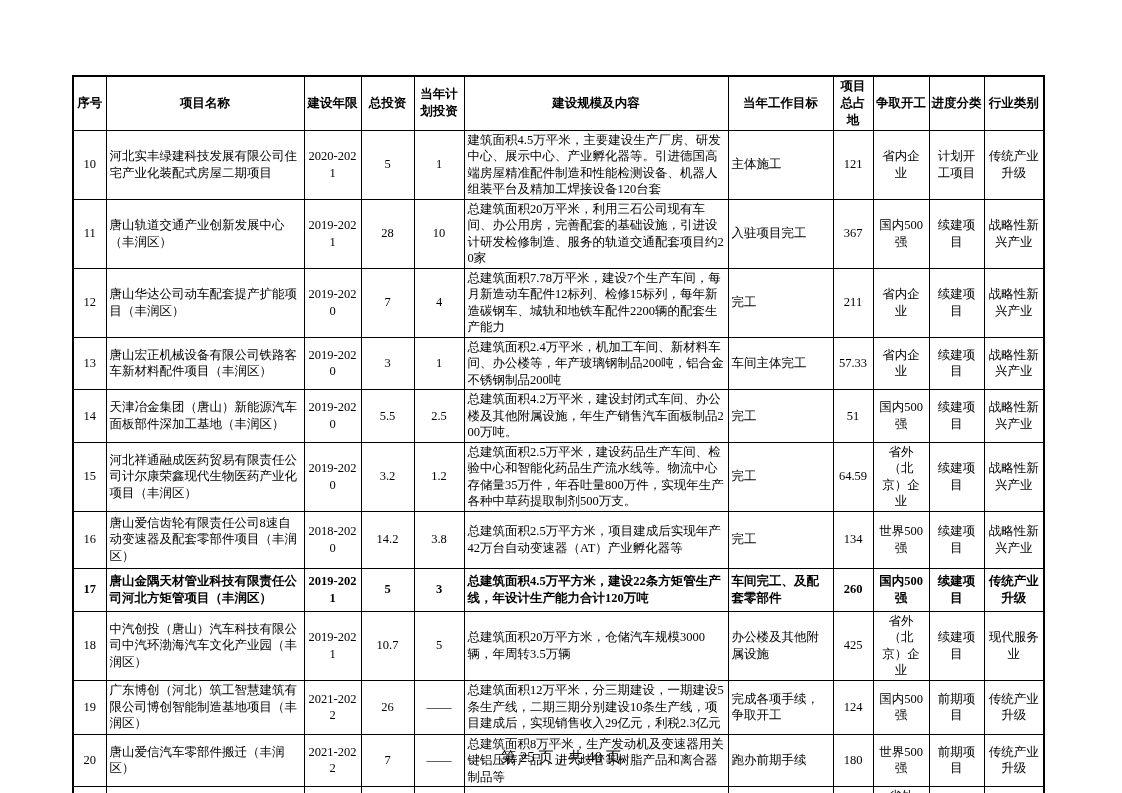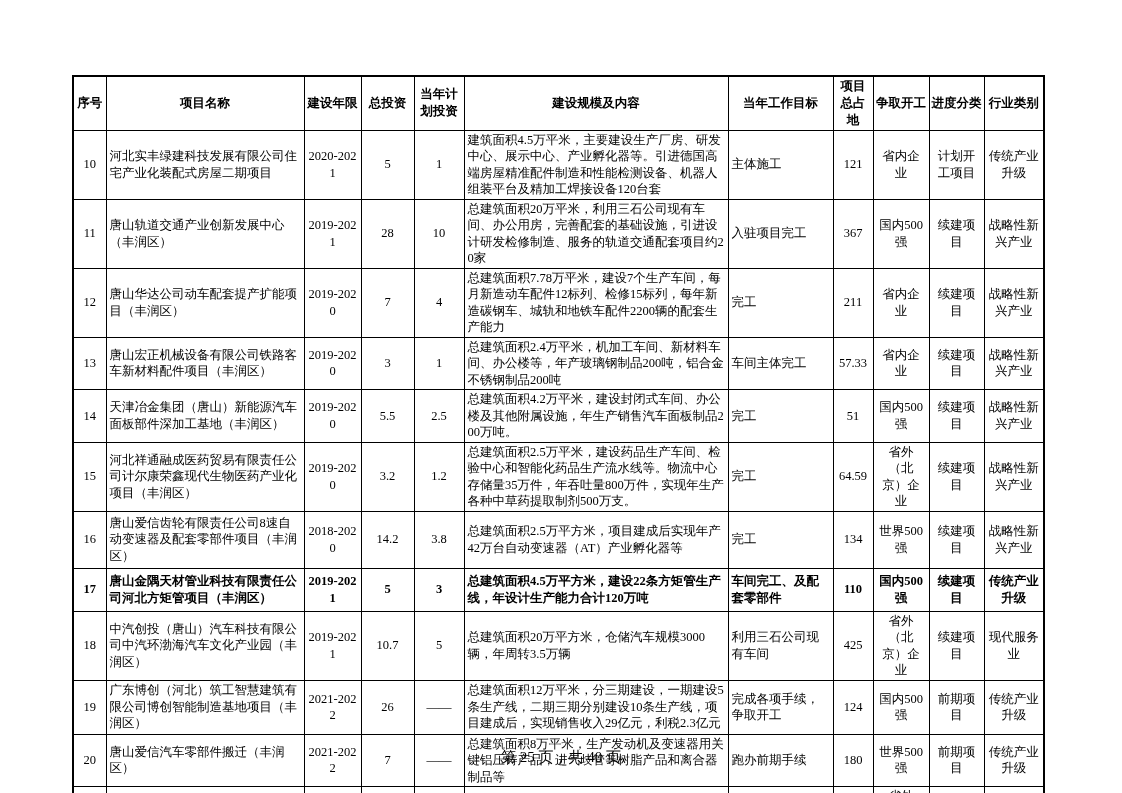--- a/index.html
+++ b/index.html
@@ -187,33 +187,33 @@
           <td>战略性新兴产业</td>
         </tr>
         <tr style="height: 43px; font-weight: bold;">
           <td>17</td>
           <td>唐山金隅天材管业科技有限责任公司河北方矩管项目（丰润区）</td>
           <td>2019-2021</td>
           <td>5</td>
           <td>3</td>
           <td>总建筑面积4.5万平方米，建设22条方矩管生产线，年设计生产能力合计120万吨</td>
           <td>车间完工、及配套零部件</td>
-          <td>110</td>
+          <td>260</td>
           <td>国内500强</td>
           <td>续建项目</td>
           <td>传统产业升级</td>
         </tr>
         <tr style="height: 30px;">
           <td>18</td>
           <td>中汽创投（唐山）汽车科技有限公司中汽环渤海汽车文化产业园（丰润区）</td>
           <td>2019-2021</td>
           <td>10.7</td>
           <td>5</td>
           <td>总建筑面积20万平方米，仓储汽车规模3000辆，年周转3.5万辆</td>
-          <td>利用三石公司现有车间</td>
+          <td>办公楼及其他附属设施</td>
           <td>425</td>
           <td>省外（北京）企业</td>
           <td>续建项目</td>
           <td>现代服务业</td>
         </tr>
         <tr style="height: 54px;">
           <td>19</td>
           <td>广东博创（河北）筑工智慧建筑有限公司博创智能制造基地项目（丰润区）</td>
           <td>2021-2022</td>
           <td>26</td>

